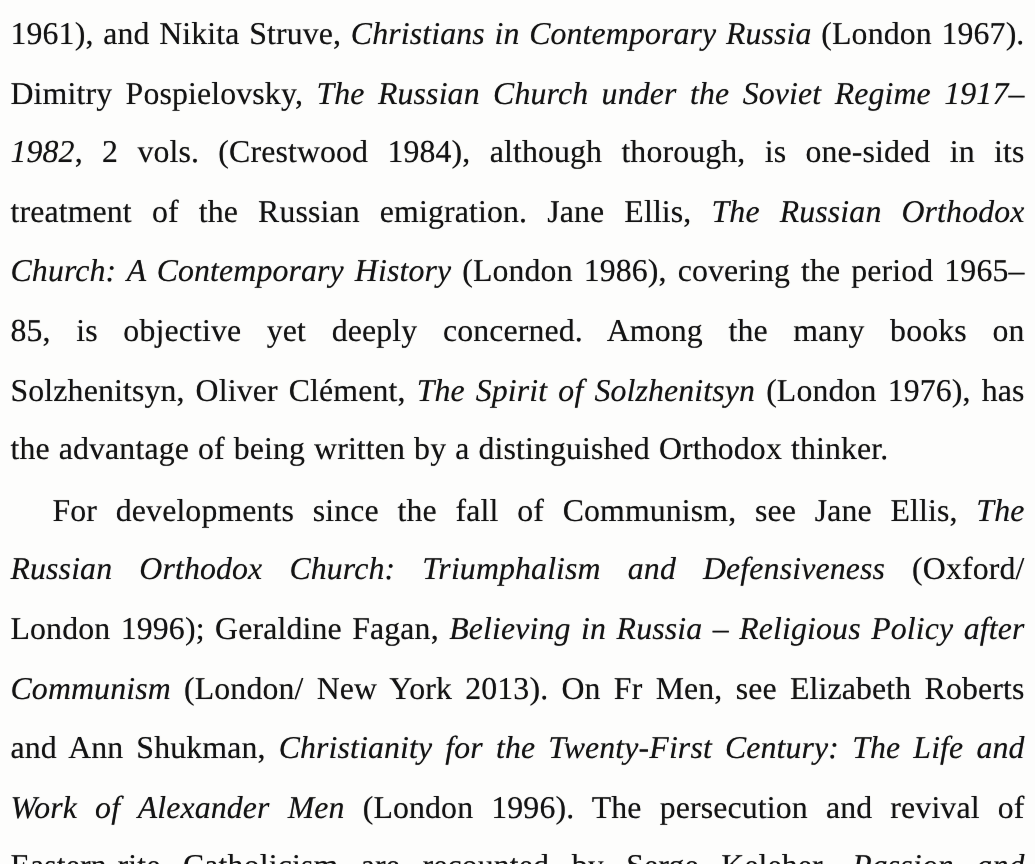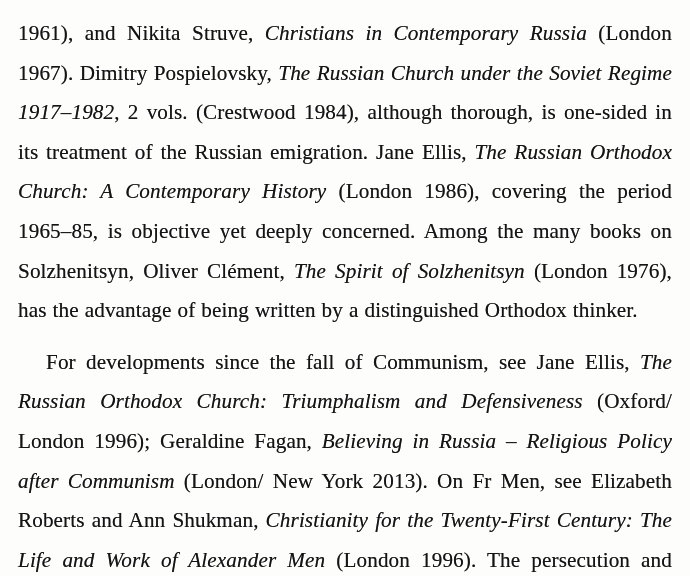--- a/index.html
+++ b/index.html
@@ -29,21 +29,21 @@
     top: 2px;
     font-size: 21.2px;
     line-height: 39.6px;
     text-align: justify;
     text-justify: inter-word;
     letter-spacing: 0.1px;
     word-spacing: 0.6px;
     color: #141414;
   }
   p {
-    margin: 12px;
+    margin: 1px;
   }
   p.indent {
     text-indent: 28px;
   }
   i, em {
     font-style: italic;
   }
   
   .textblock {
     text-shadow: 0 0 0.6px rgba(0,0,0,0.55);

